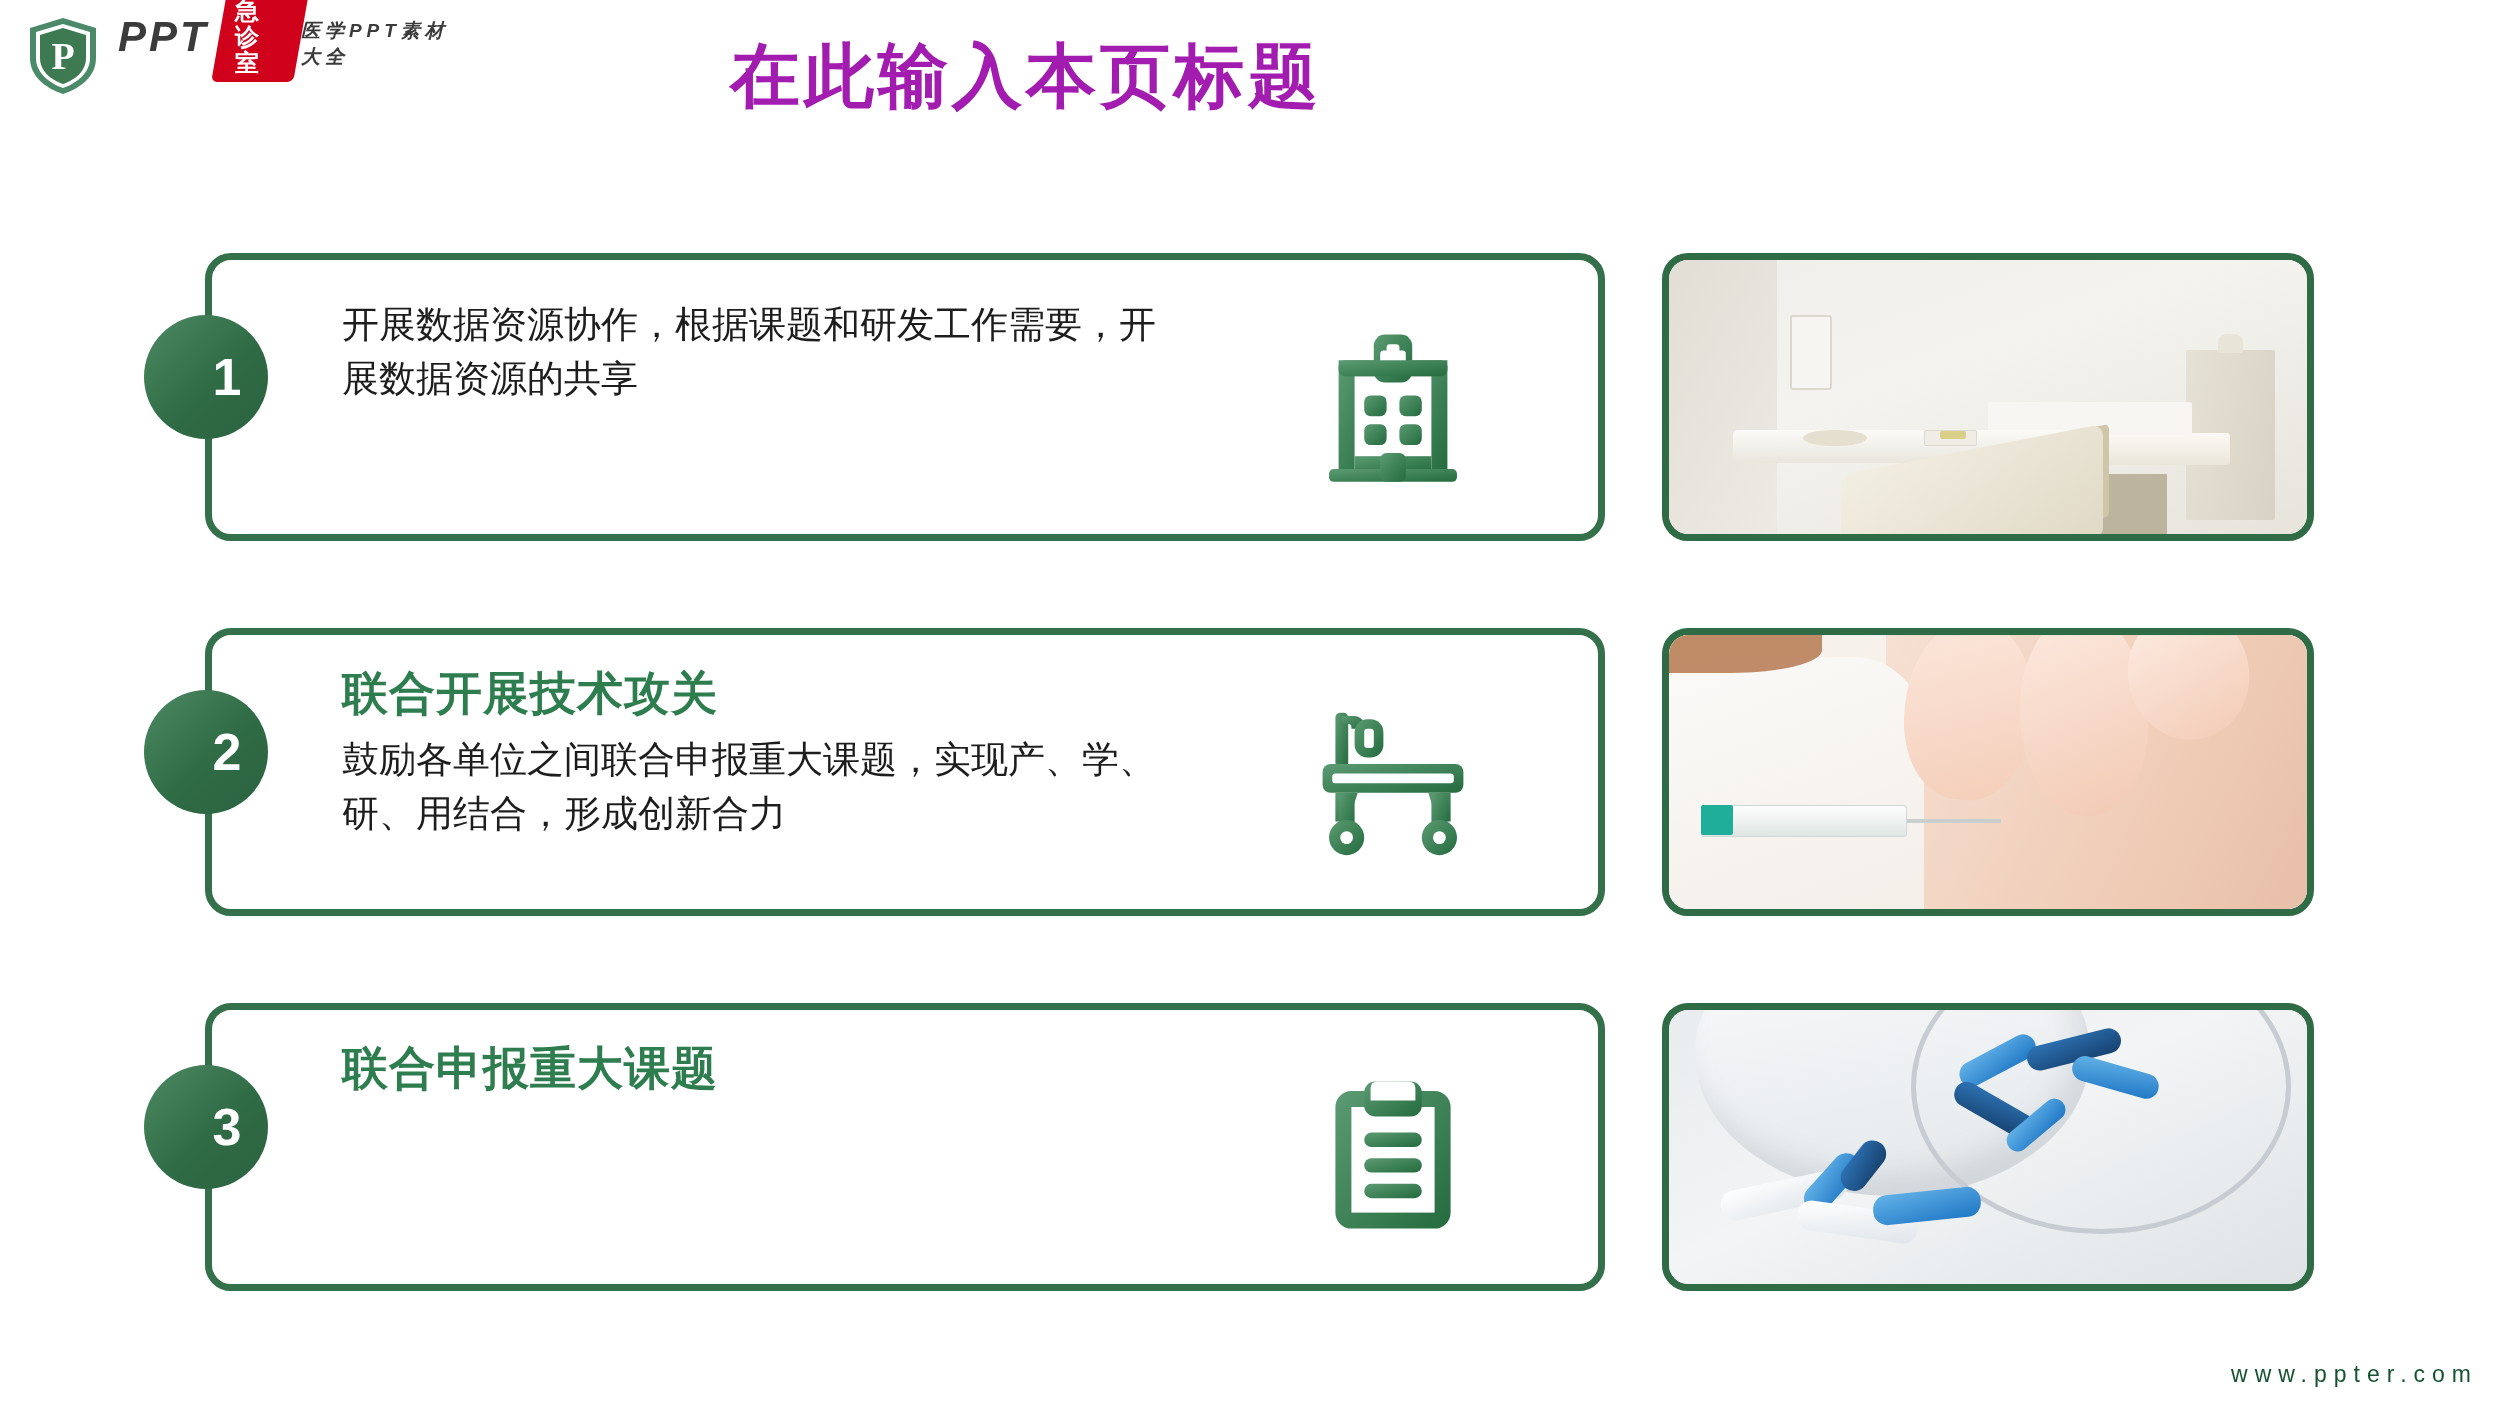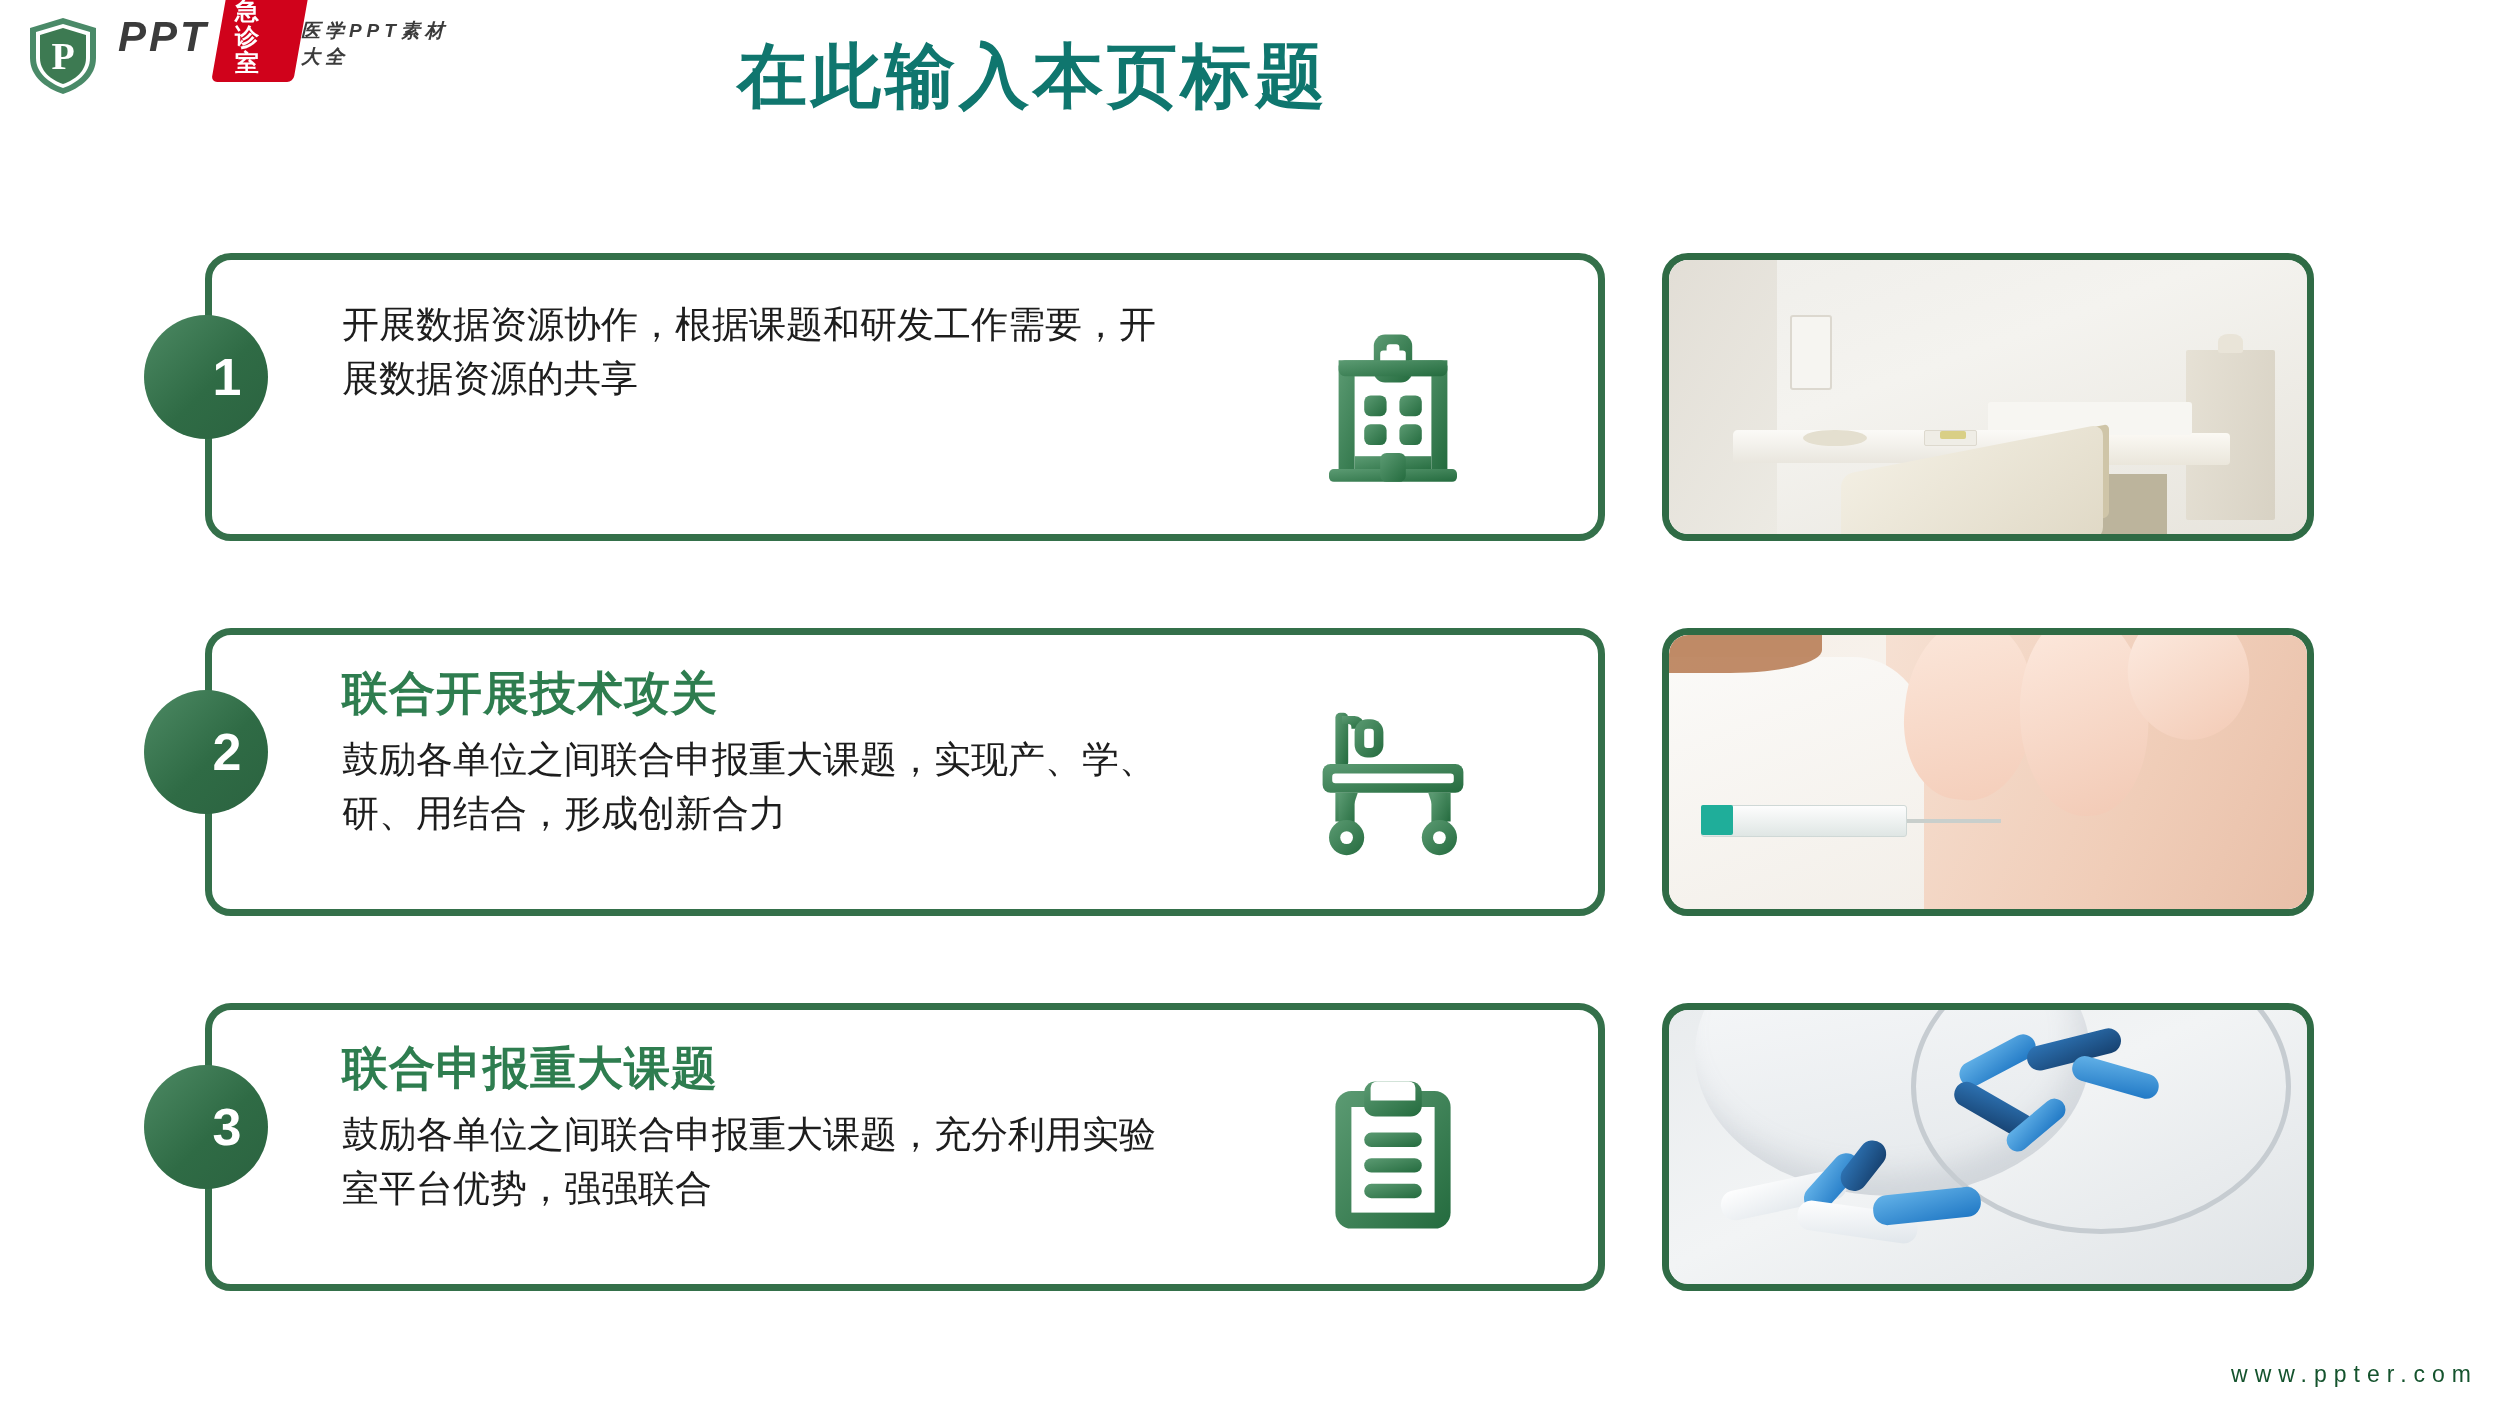--- a/index.html
+++ b/index.html
@@ -78,24 +78,23 @@
 
   
   #page-title {
     position: absolute;
     left: 0;
     top: 34px;
     width: 2052px;
     text-align: center;
     font-size: 70px;
     font-weight: bold;
-    color: #0f766e;
+    color: #a21caf;
     letter-spacing: 4px;
     line-height: 84px;
-    margin-left: 7px;
   }
 
   
   .row {
     position: absolute;
     left: 0;
     width: 2500px;
     height: 300px;
   }
   #row-0 { top: 253px; }
@@ -394,21 +393,20 @@
         <div class="plunger"></div>
       </div>
     </div>
   </div>
 
   <div class="row" id="row-2">
     <div class="text-card">
       <div class="badge">3</div>
       <div class="card-body">
         <div class="card-title">联合申报重大课题</div>
-        <div class="card-desc">鼓励各单位之间联合申报重大课题，充分利用实验室平台优势，强强联合</div>
       </div>
       <div class="card-icon">
         <svg viewBox="0 0 100 100" aria-hidden="true">
           <defs>
             <linearGradient id="g3" x1="0" y1="0" x2="1" y2="1">
               <stop offset="0" stop-color="#5c9b73"></stop>
               <stop offset="1" stop-color="#246b3e"></stop>
             </linearGradient>
           </defs>
           <rect x="14" y="10" width="72" height="86" rx="10" fill="url(#g3)"></rect>

